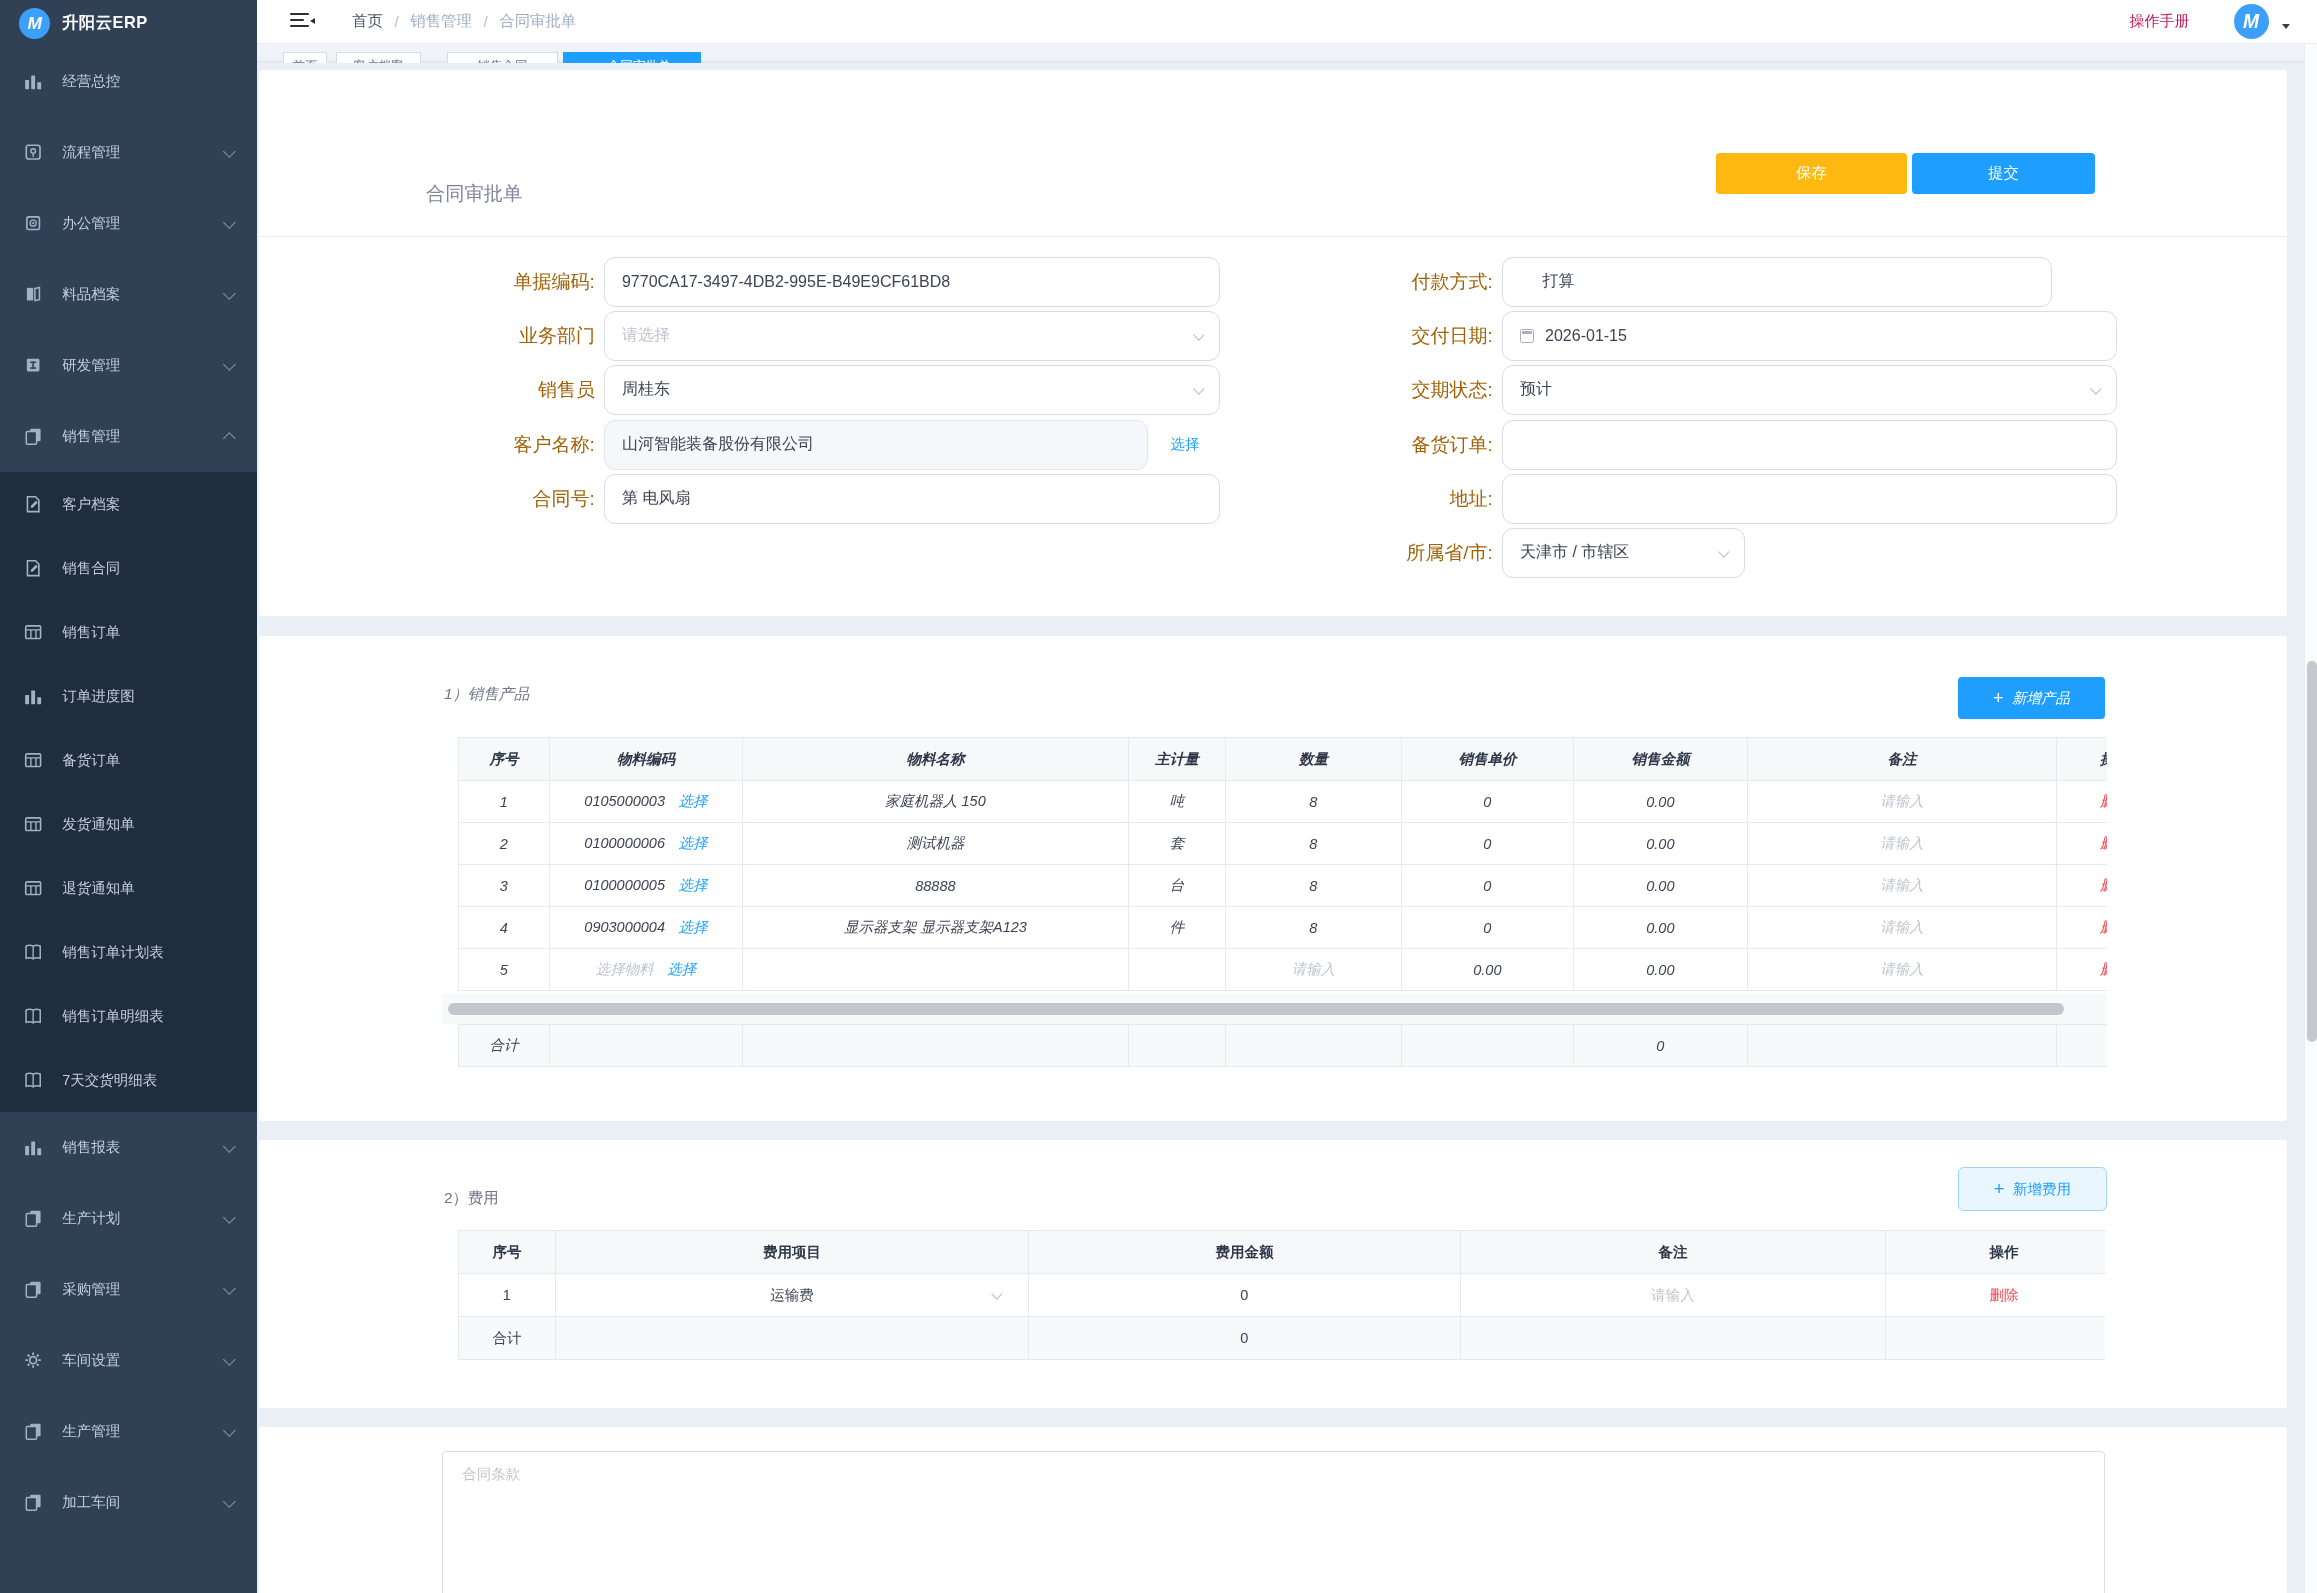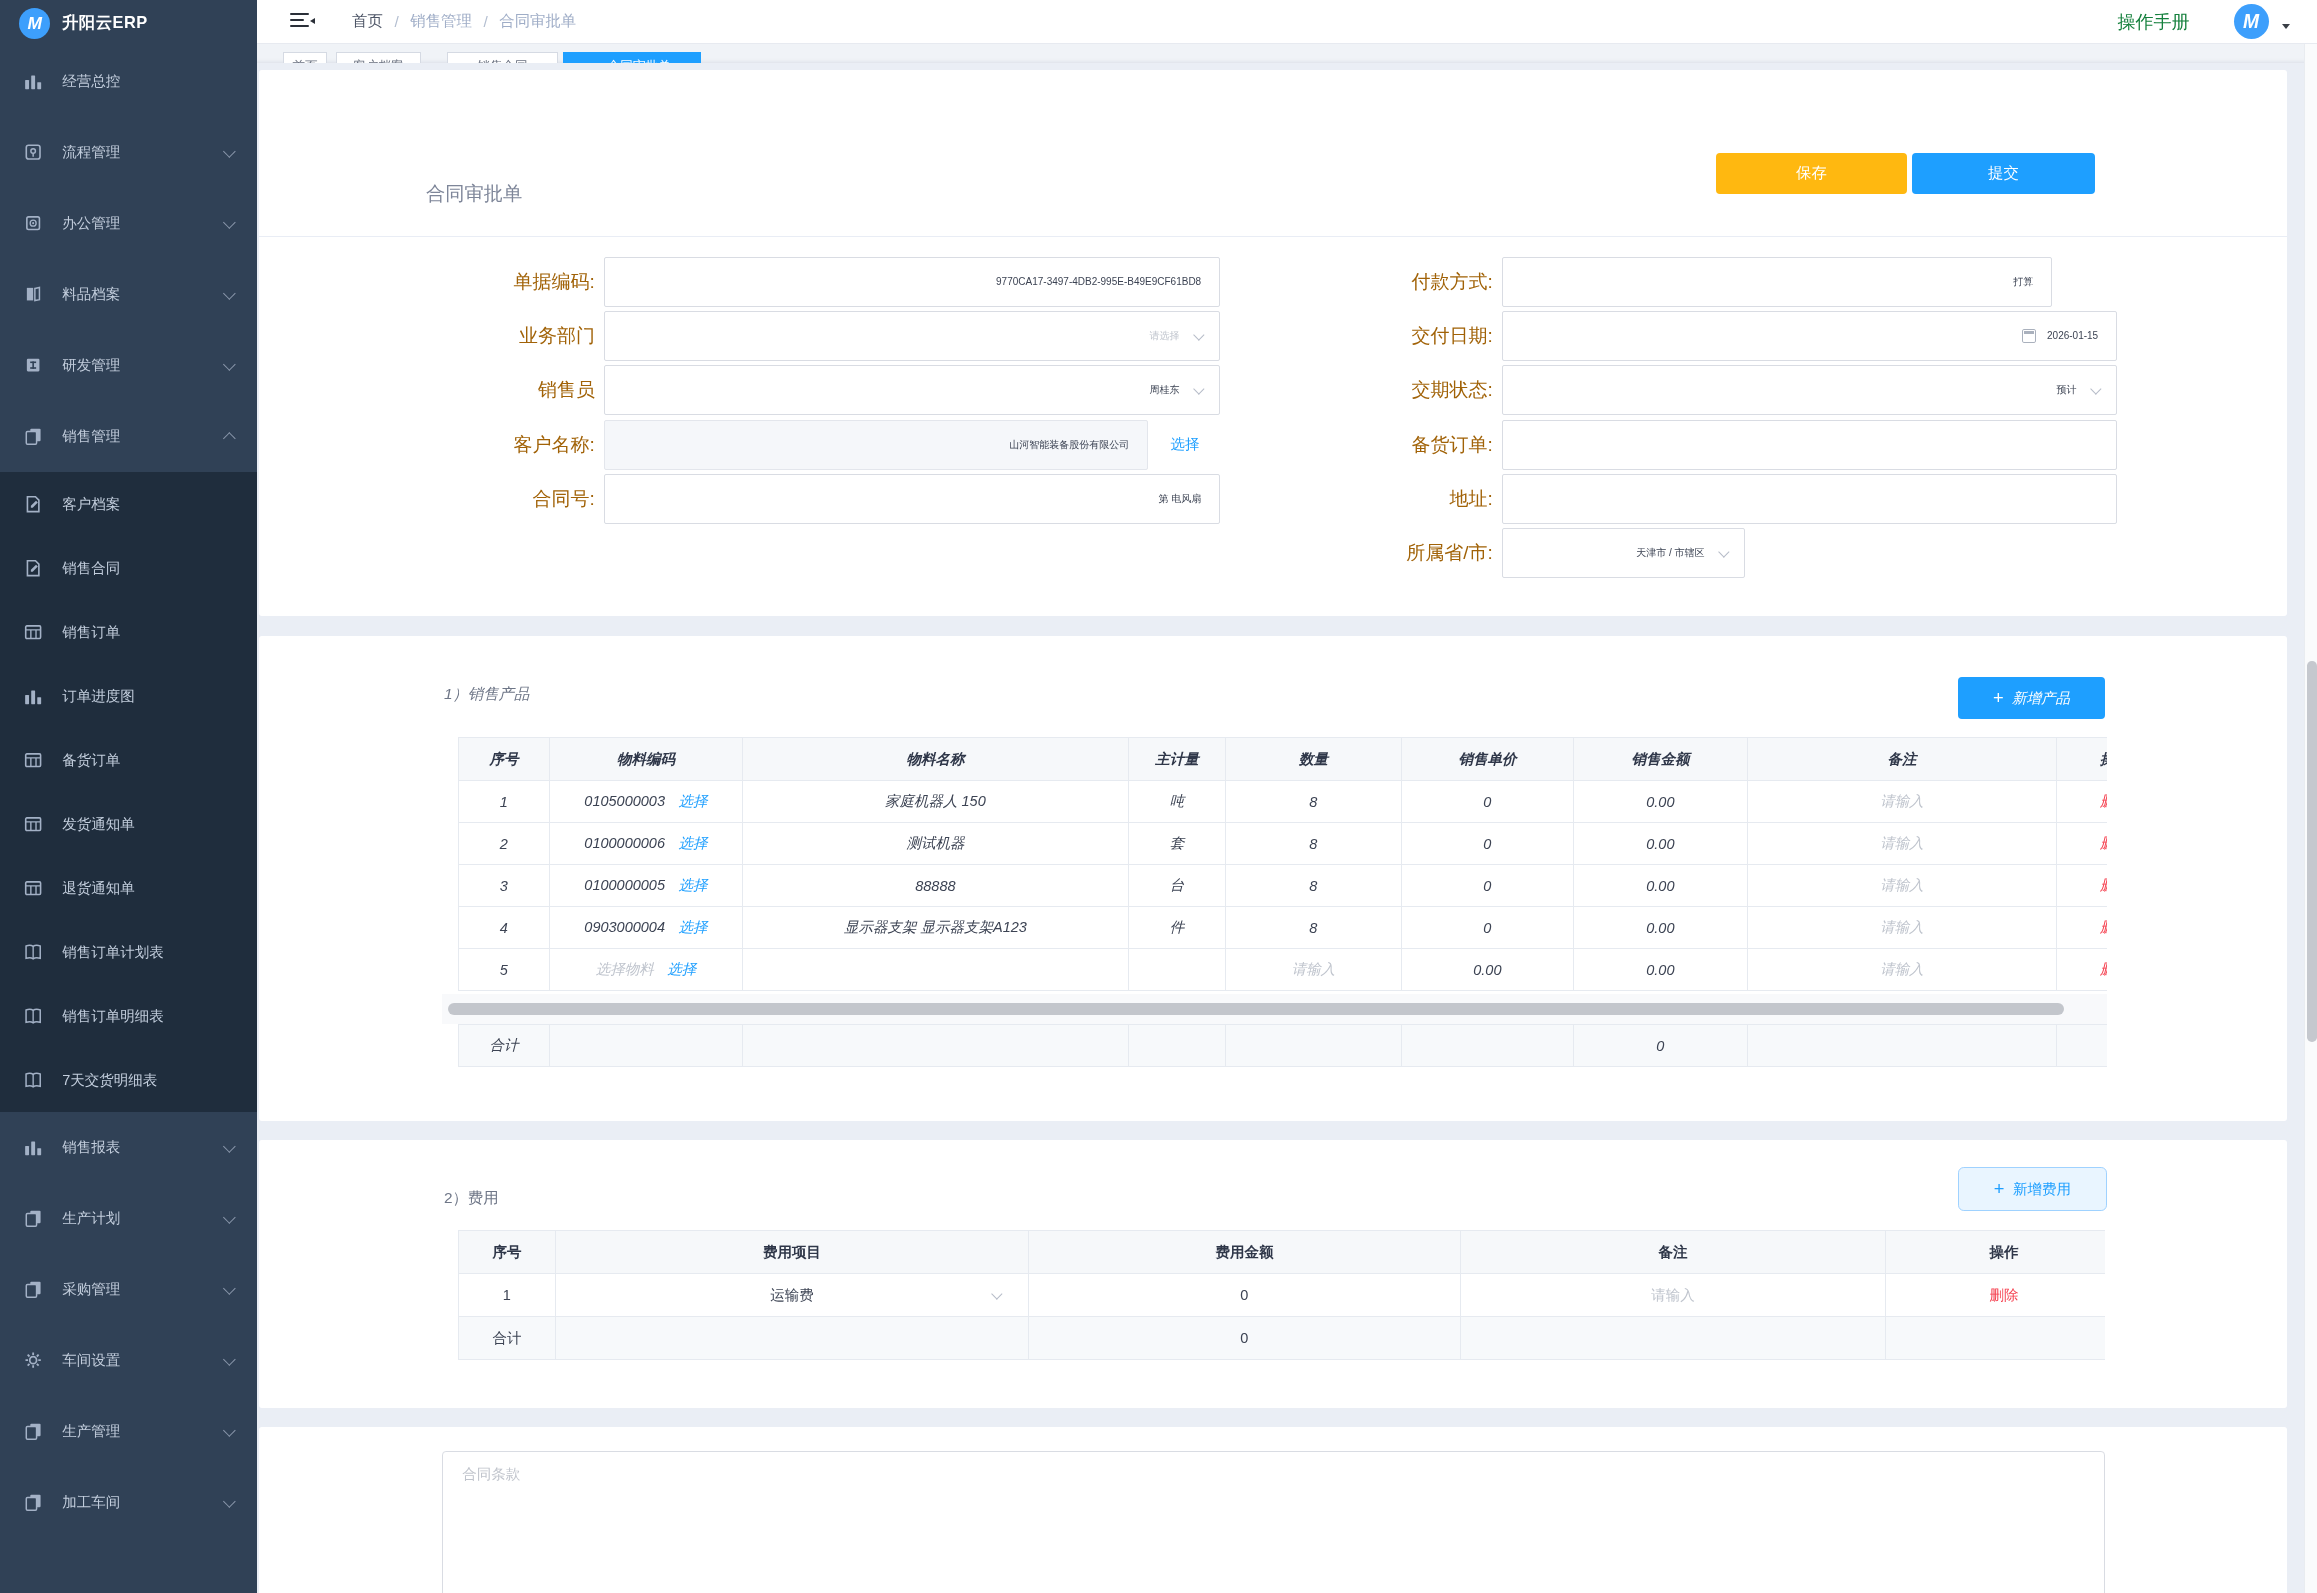--- a/index.html
+++ b/index.html
@@ -23,21 +23,21 @@
   #topbar { position:absolute; left:257px; top:0; width:2060px; height:44px; background:#fff; border-bottom:1px solid #e7eaf0; z-index:4; display:flex; align-items:center; }
   .collapse-btn { margin-left:33px; width:25px; height:17.4px; position:relative; cursor:pointer; }
   .collapse-btn i { display:block; height:2.4px; background:#2a2f38; margin-bottom:3.5px; border-radius:1px; }
   .collapse-btn i:nth-child(1){width:19.3px;} .collapse-btn i:nth-child(2){width:13.5px;} .collapse-btn i:nth-child(3){width:19.3px; margin-bottom:0;}
   .collapse-btn .tri { position:absolute; right:0; top:4.8px; width:0; height:0; border-top:3.9px solid transparent; border-bottom:3.9px solid transparent; border-right:5.8px solid #2a2f38; background:none; margin:0;}
   .crumbs { margin-left:37px; font-size:15.4px; display:flex; align-items:center; gap:11.6px; }
   .crumb-home { color:#4d5566; cursor:pointer; }
   .crumb-sep { color:#b3bed0; }
   .crumb-rest { color:#9fadc7; cursor:pointer; }
   .topbar-right { margin-left:auto; display:flex; align-items:center; margin-right:27px; }
-  .manual { color:#15803d; font-size:18px; cursor:pointer; }
+  .manual { color:#be185d; font-size:15px; cursor:pointer; }
   .avatar { width:35px; height:35px; border-radius:50%; background:#3d9ffc; color:#fff; font-weight:bold; font-style:italic; font-size:19.3px; display:flex; align-items:center; justify-content:center; margin-left:44px; cursor:pointer; }
   .hdr-caret { width:0; height:0; border-left:4.8px solid transparent; border-right:4.8px solid transparent; border-top:5.8px solid #3a3f46; margin-left:13.5px; margin-top:9.7px; cursor:pointer; }
 
   
   #tabstrip { position:absolute; left:257px; top:44px; width:2060px; height:19.3px; background:#f0f3f7; overflow:hidden; z-index:3; box-shadow:inset 0 -3.9px 5.8px -3.9px rgba(70,90,120,.18); }
   .tab { position:absolute; top:7.7px; height:29px; background:#fff; border:1px solid #d5dae3; color:#6a7180; font-size:12.6px; display:flex; align-items:center; justify-content:center; cursor:pointer; }
   .tab.active { background:#1e9fff; border-color:#1e9fff; color:#fff; }
   .tab .dot { width:6.8px; height:6.8px; border-radius:50%; background:#fff; margin-right:7.7px; }
 
   
@@ -49,21 +49,21 @@
   #card-terms { top:1363px; height:290px; }
 
   .page-title { position:absolute; left:167px; top:110px; font-size:19.3px; color:#7e8699; }
   .btn { position:absolute; top:83px; height:41px; border-radius:3.9px; color:#fff; font-size:15.4px; display:flex; align-items:center; justify-content:center; cursor:pointer; }
   #btn-save { left:1457px; width:191px; background:#ffb810; }
   #btn-submit { left:1653px; width:183px; background:#1e9fff; }
   .form-divider { position:absolute; left:0; right:0; top:166px; height:1px; background:#e9edf5; }
 
   .field { position:absolute; display:flex; align-items:center; height:50px; }
   .field .lbl { width:249px; text-align:right; font-size:19px; color:#a16207; margin-right:8.7px; flex:0 0 auto; }
-  .ctl { position:relative; height:50px; border:1px solid #d9dce3; border-radius:2px; background:#fff; display:flex; align-items:center; padding:0 39px 0 17.4px; font-size:10px; color:#3c4353;justify-content:flex-end; }
+  .ctl { position:relative; height:50px; border:1px solid #d9dce3; border-radius:11px; background:#fff; display:flex; align-items:center; padding:0 39px 0 17.4px; font-size:16px; color:#3c4353; }
   .ctl.noarrow { padding-right:17.4px; }
   .ctl.disabled { background:#f5f7fa; border-color:#e3e6ec; }
   .ph { color:#bfc4cd; }
   .sel-arrow { position:absolute; right:16.4px; top:50%; width:7.7px; height:7.7px; border-right:1.4px solid #b6bcc8; border-bottom:1.4px solid #b6bcc8; transform:translateY(-65%) rotate(45deg); }
   .cal-ic { width:14.5px; height:13.5px; border:1.4px solid #aab1bd; border-radius:1.9px; position:relative; margin-right:10.6px; flex:0 0 auto; }
   .cal-ic:before { content:""; position:absolute; top:1.4px; left:1.4px; right:1.4px; height:2.4px; background:#aab1bd; }
   .link { color:#1e9fff; font-size:14.5px; cursor:pointer; }
   .field .side-link { margin-left:23px; }
 
   .section-title { position:absolute; left:185px; font-size:15.4px; color:#6e7687; }

